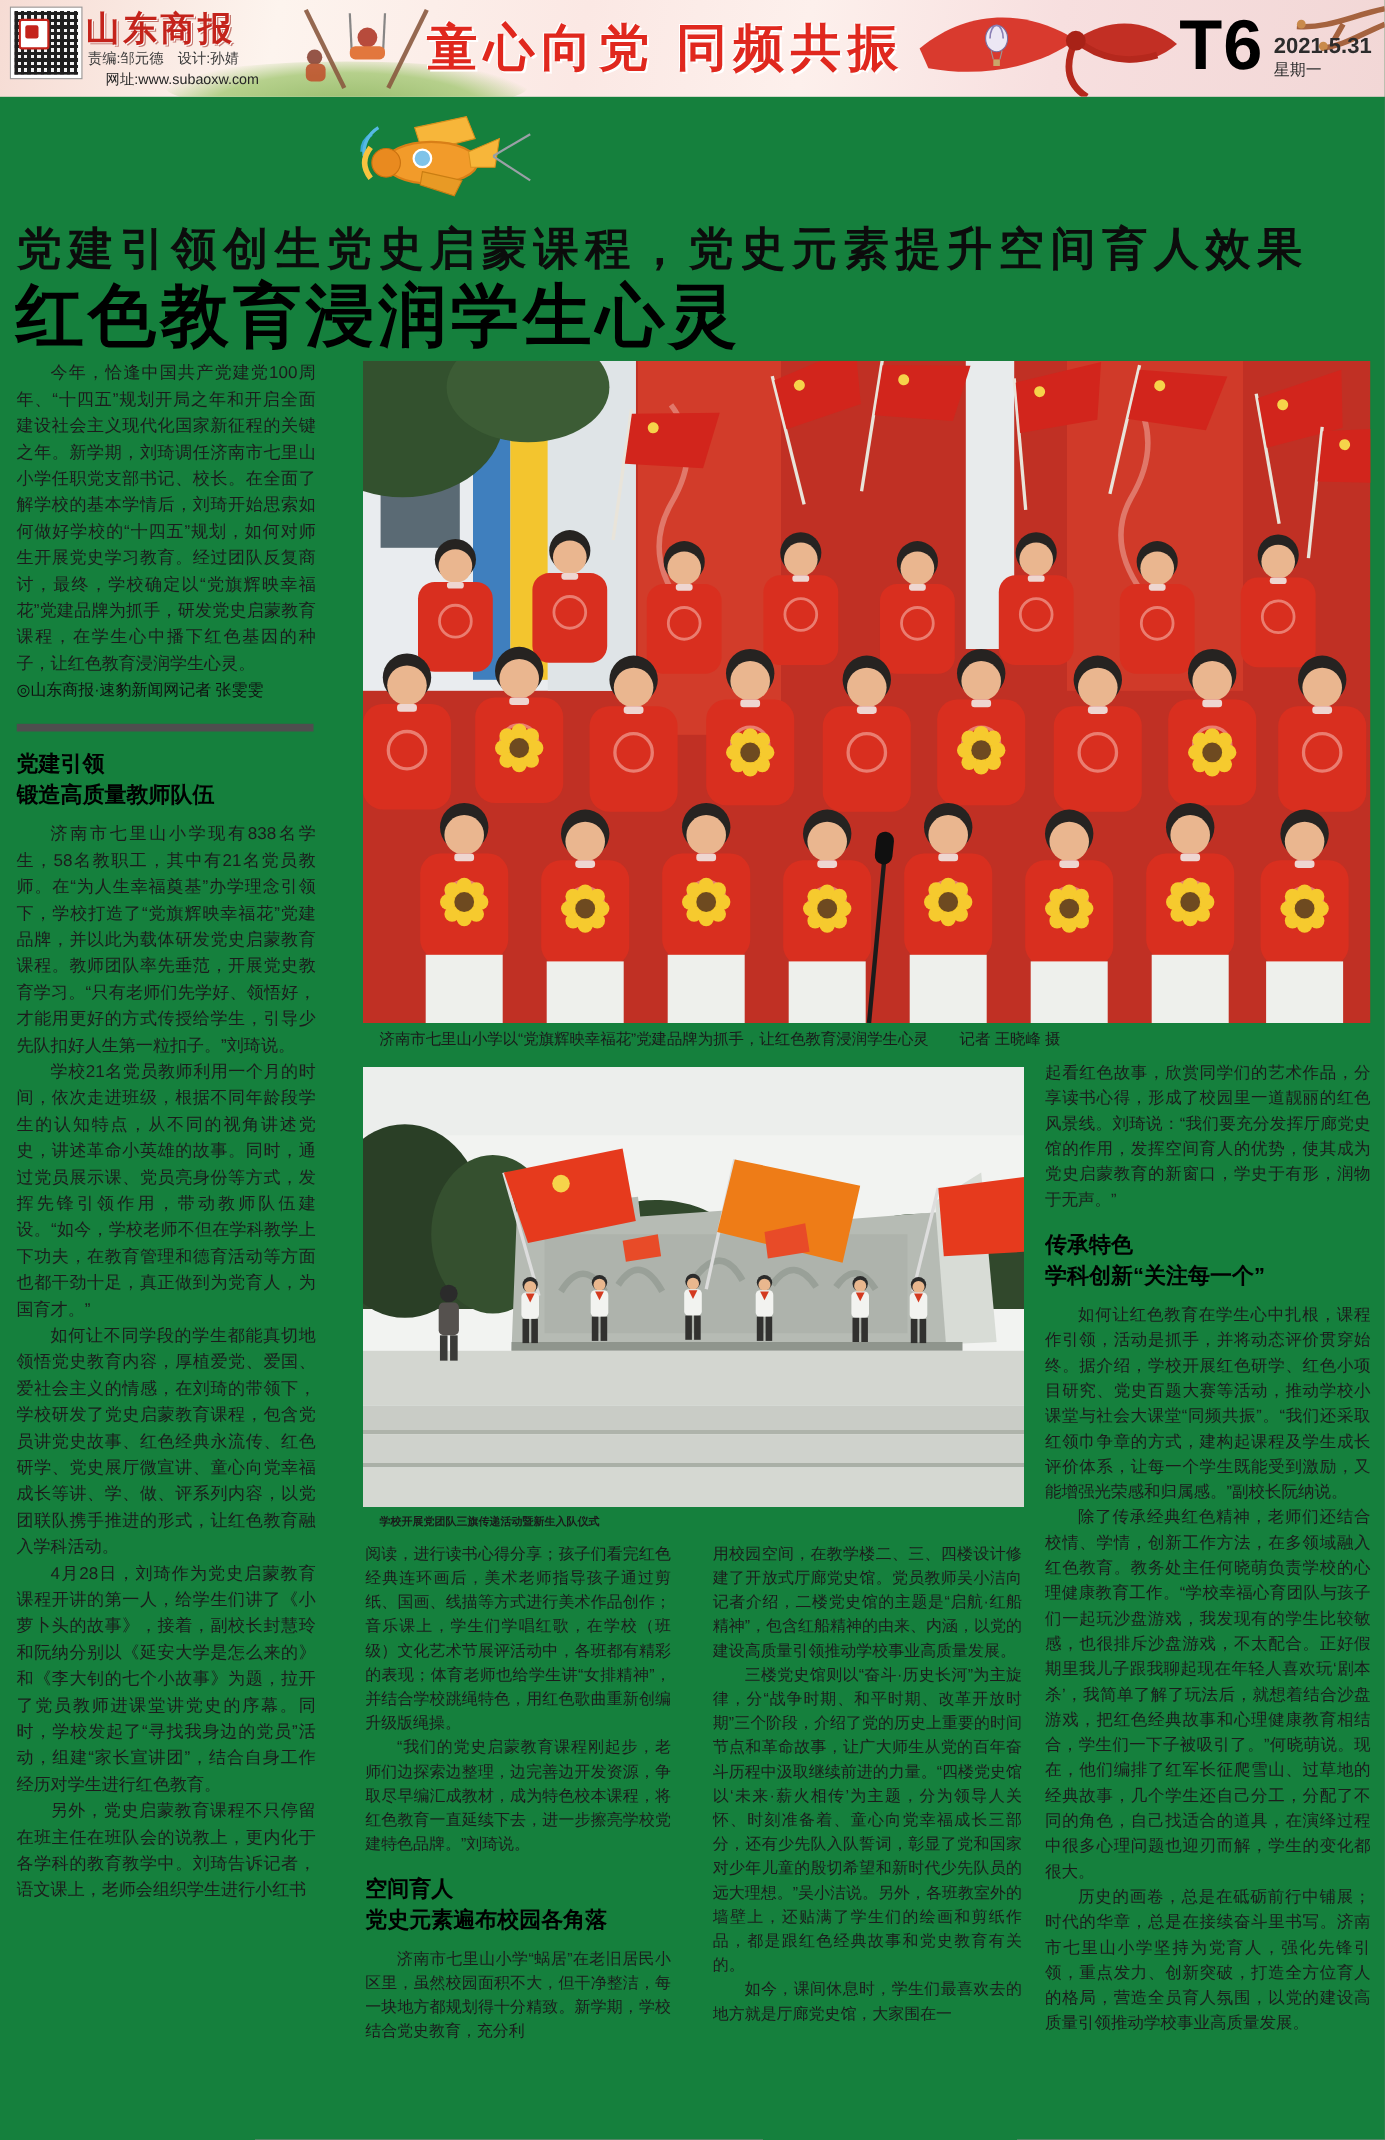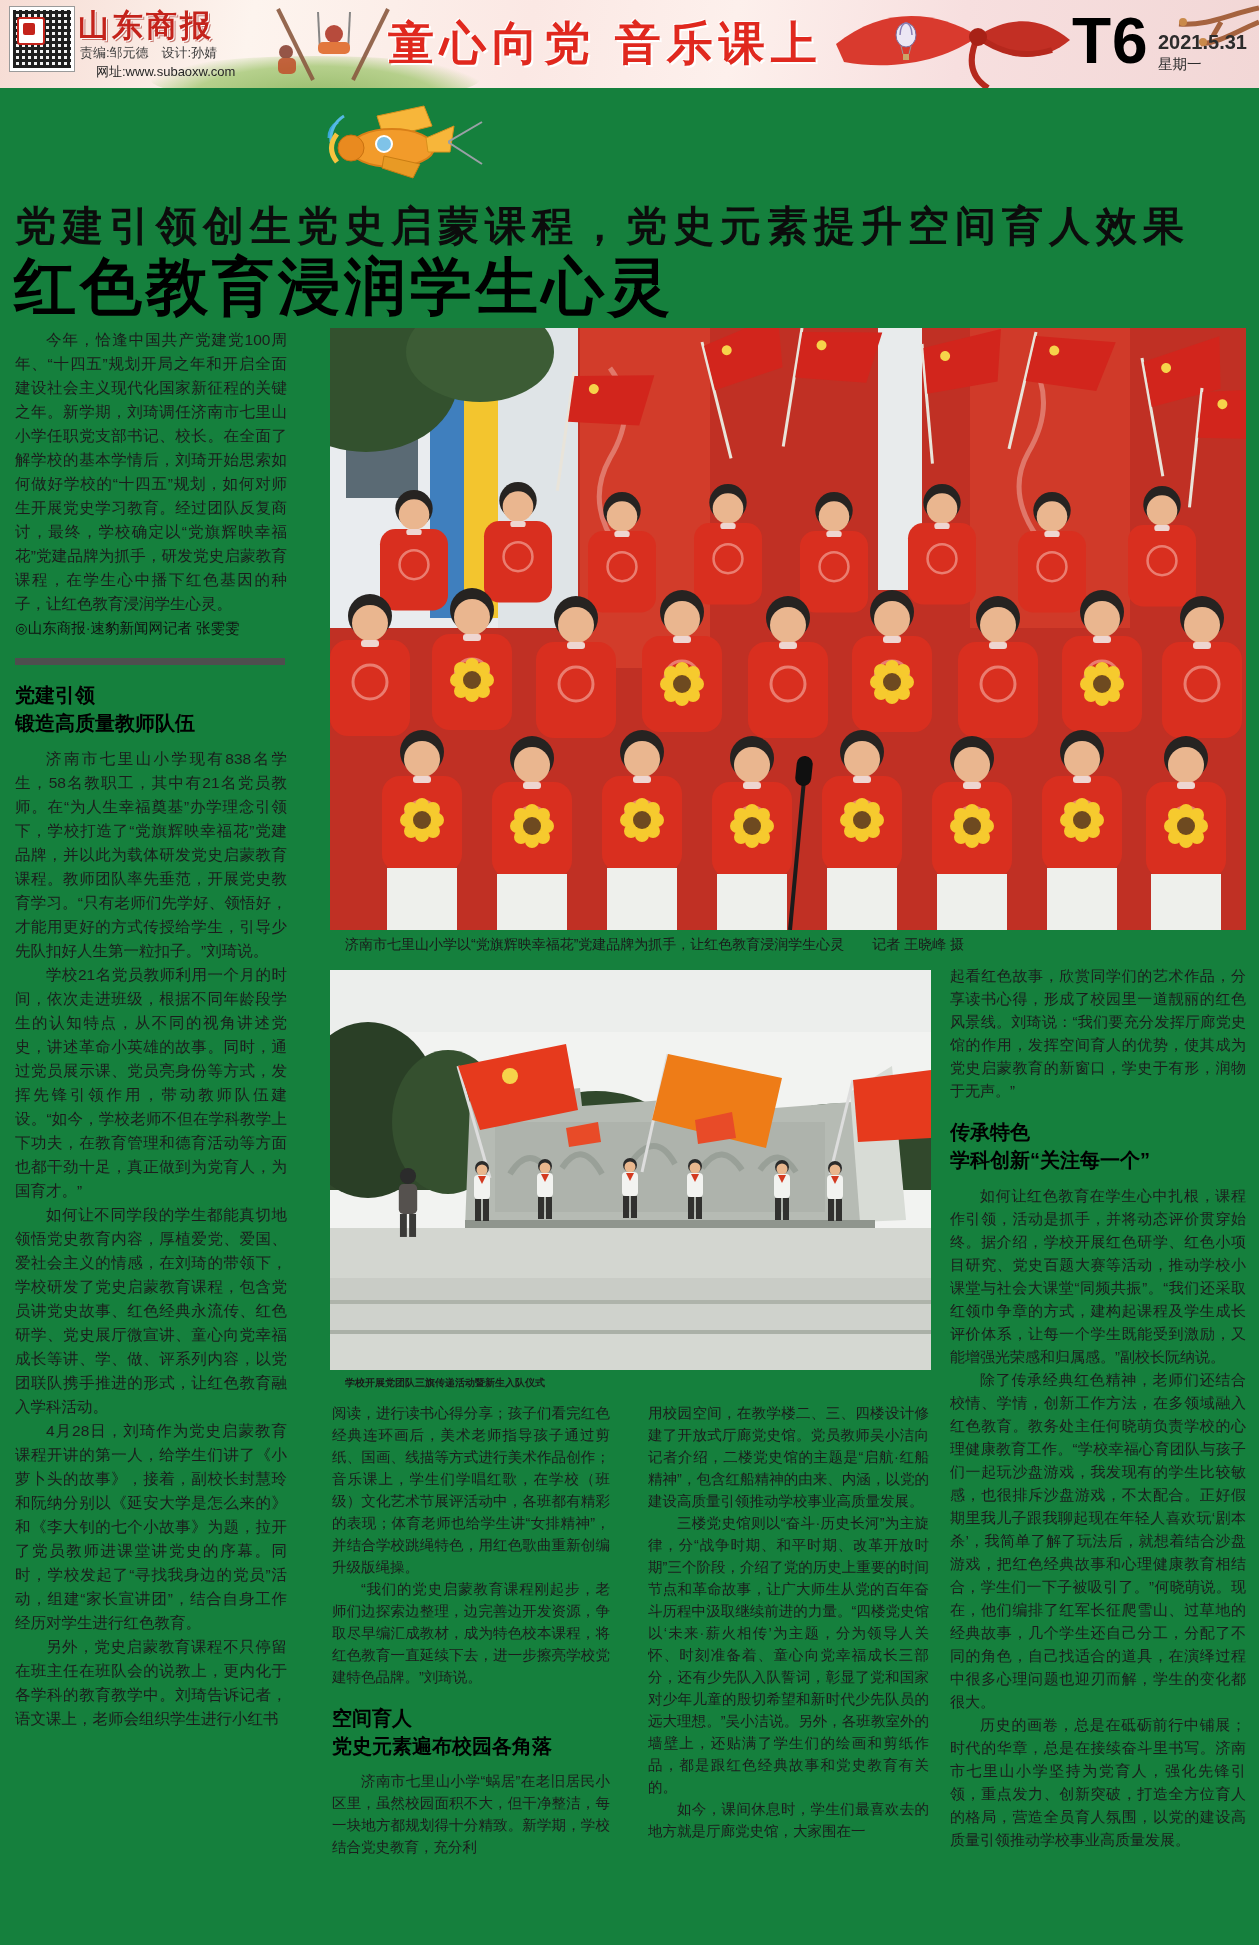--- a/index.html
+++ b/index.html
@@ -83,21 +83,21 @@
 
     <div class="qr"></div>
     <div class="qr-center">
         <i></i>
       </div>
 
     <div class="paper-name">山东商报</div>
     <div class="ed-line">责编:邹元德　设计:孙婧</div>
     <div class="web-line">网址:www.subaoxw.com</div>
 
-    <div class="banner-title">童心向党 音乐课上</div>
+    <div class="banner-title">童心向党 同频共振</div>
 
     <svg class="deco" style="left:828px;top:0;width:250px;height:88px" viewBox="0 0 250 88">
       <path d="M8,44 C55,6 108,10 150,36 C122,58 70,72 16,62 Z" fill="#d93a2e"></path>
       <path d="M150,36 C182,14 216,18 242,40 C216,62 180,64 150,36 Z" fill="#c22f24"></path>
       <path d="M150,36 c-12,26 -6,42 10,52" stroke="#b5281d" fill="none" stroke-width="6"></path>
       <path d="M150,36 c22,18 48,22 74,14" stroke="#b5281d" fill="none" stroke-width="6"></path>
       <circle cx="150" cy="37" r="9" fill="#a82217"></circle>
     </svg>
 
     <svg class="deco" style="left:893px;top:22px;width:26px;height:42px" viewBox="0 0 26 42">

